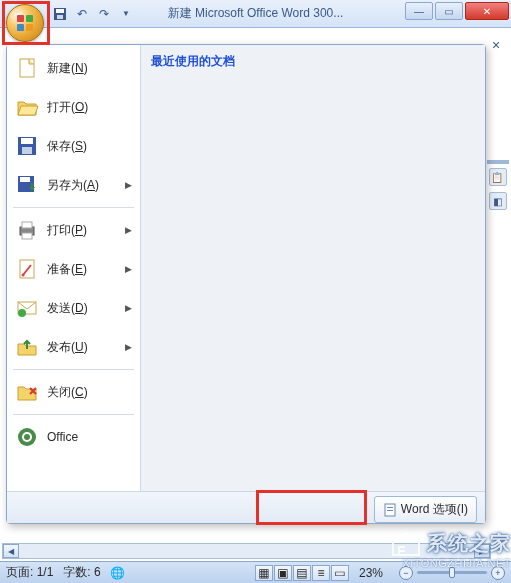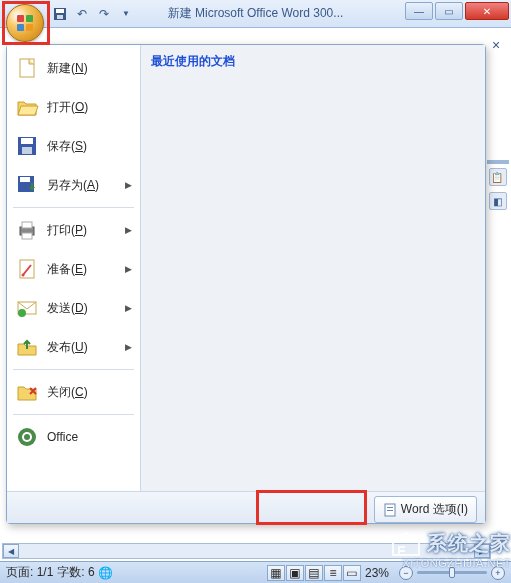--- a/index.html
+++ b/index.html
@@ -28,21 +28,21 @@
 .menu-right{flex:1;background:#eef2f7;padding:8px 10px}
 .menu-right .hdr{color:#1d4ed8;font-weight:bold;margin-bottom:20px}
 .menu-foot{height:32px;border-top:1px solid #c9d8eb;background:linear-gradient(#f2f6fb,#e2eaf5);display:flex;align-items:flex-end;justify-content:flex-end;gap:18px;padding:0 8px}
 .fbtn{display:flex;align-items:center;gap:4px;padding:4px 8px;border:1px solid #9db8d9;border-radius:3px;background:linear-gradient(#fff,#e8eef7);color:#2a2a2a;cursor:default}
 .fbtn .fic{width:14px;height:14px}
 .hl-opt{position:absolute;border:3px solid #e4322b;pointer-events:none;z-index:30}
 .doc-close{position:absolute;right:6px;top:36px;width:18px;height:18px;color:#3a5a8a;display:flex;align-items:center;justify-content:center;font-size:14px;z-index:5}
 .side-icons{position:absolute;right:4px;top:168px;display:flex;flex-direction:column;gap:6px;z-index:5}
 .side-icons .si{width:18px;height:18px;border:1px solid #a8bcd8;background:#e4ecf7;border-radius:2px;display:flex;align-items:center;justify-content:center;color:#3a5a8a;font-size:10px}
 .hbar{position:absolute;right:2px;top:160px;width:22px;height:4px;background:#9db8d9}
-.statusbar{position:absolute;left:0;bottom:0;width:100%;height:22px;background:linear-gradient(#d4e3f7,#bcd2ee);border-top:1px solid #8aa8cc;display:flex;align-items:center;color:#2a2a2a;padding:0 6px;gap:4px}
+.statusbar{position:absolute;left:0;bottom:0;width:100%;height:22px;background:linear-gradient(#d4e3f7,#bcd2ee);border-top:1px solid #8aa8cc;display:flex;align-items:center;color:#2a2a2a;padding:0 6px;gap:10px}
 .statusbar .sb{white-space:nowrap}
 .viewbtns{display:flex;margin-left:auto;gap:1px}
 .viewbtns .vb{width:18px;height:16px;background:linear-gradient(#f2f6fb,#d4e3f7);border:1px solid #8aa8cc;display:flex;align-items:center;justify-content:center}
 .zoom{display:flex;align-items:center;gap:4px;margin-left:6px}
 .zoom .zb{width:14px;height:14px;border:1px solid #6a88b0;border-radius:50%;background:#e8f0fb;display:flex;align-items:center;justify-content:center;font-size:9px;color:#2a4a7a}
 .zoom .track{width:70px;height:3px;background:#8aa8cc;position:relative;border-radius:2px}
 .zoom .thumb{position:absolute;left:32px;top:-4px;width:6px;height:11px;background:#e8f0fb;border:1px solid #6a88b0;border-radius:2px}
 .watermark{position:absolute;right:0;bottom:14px;width:140px;height:60px;z-index:40;pointer-events:none;display:flex;flex-direction:column;align-items:flex-end;justify-content:flex-end;color:rgba(255,255,255,.85)}
 .watermark .wlogo{display:flex;align-items:flex-end;gap:4px;text-shadow:0 0 2px #2a5a9a,0 0 4px #2a5a9a}
 .watermark .wtxt{font-size:20px;font-weight:bold;letter-spacing:1px}

